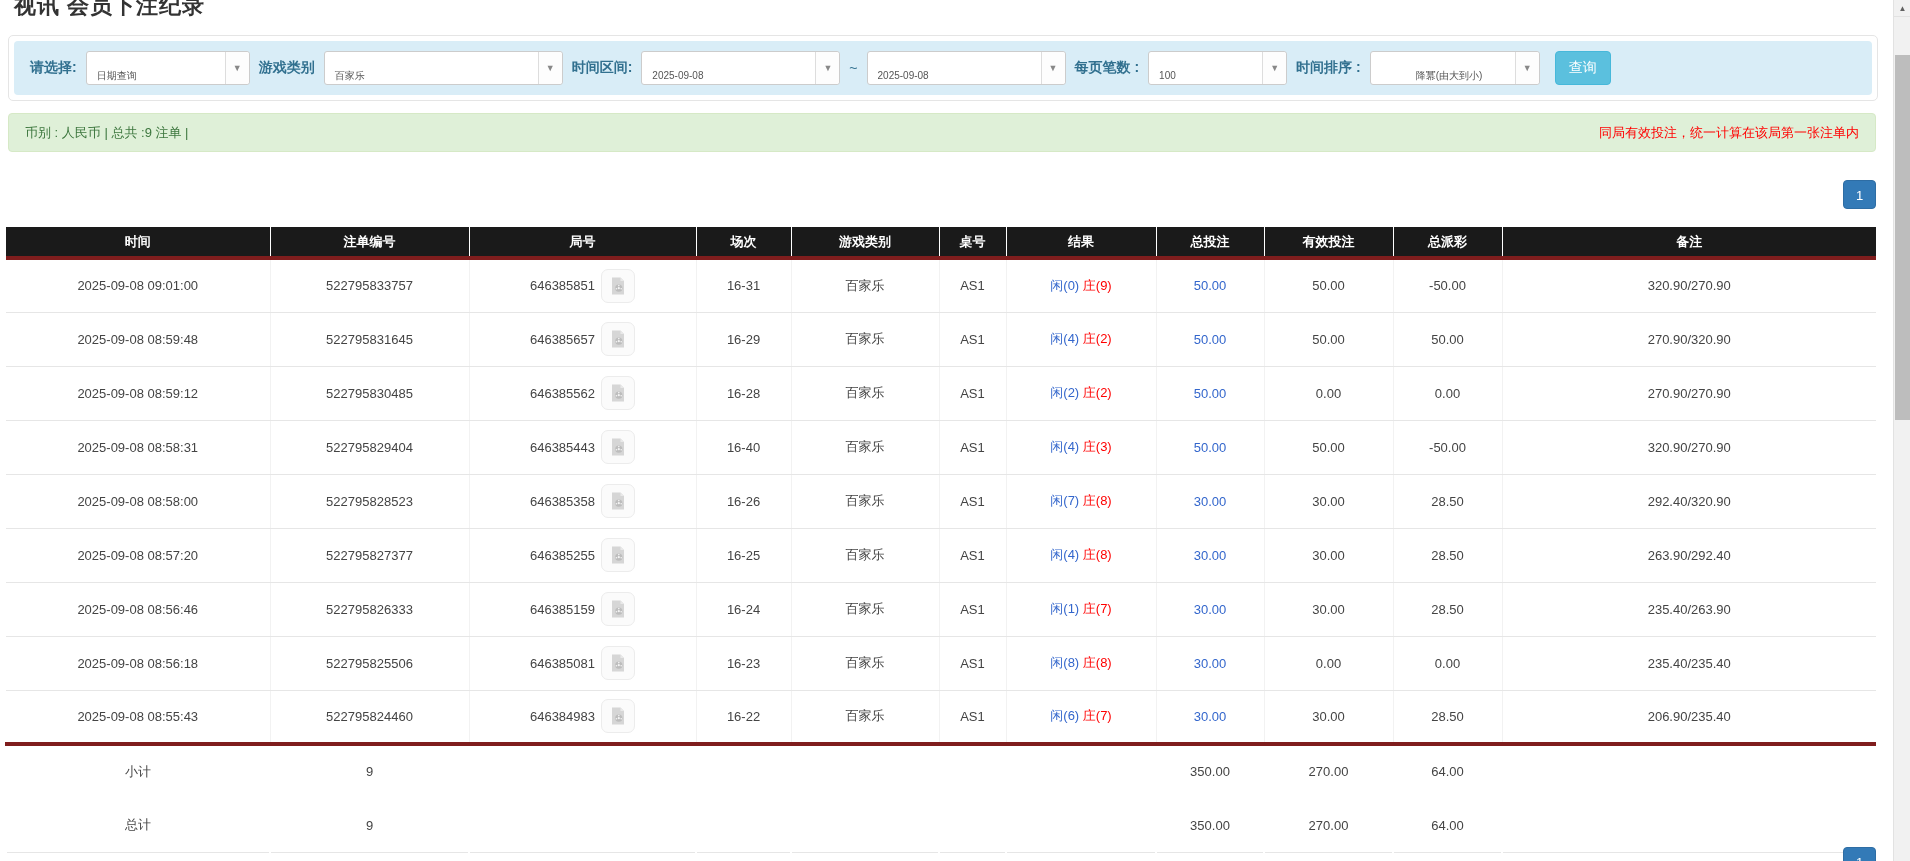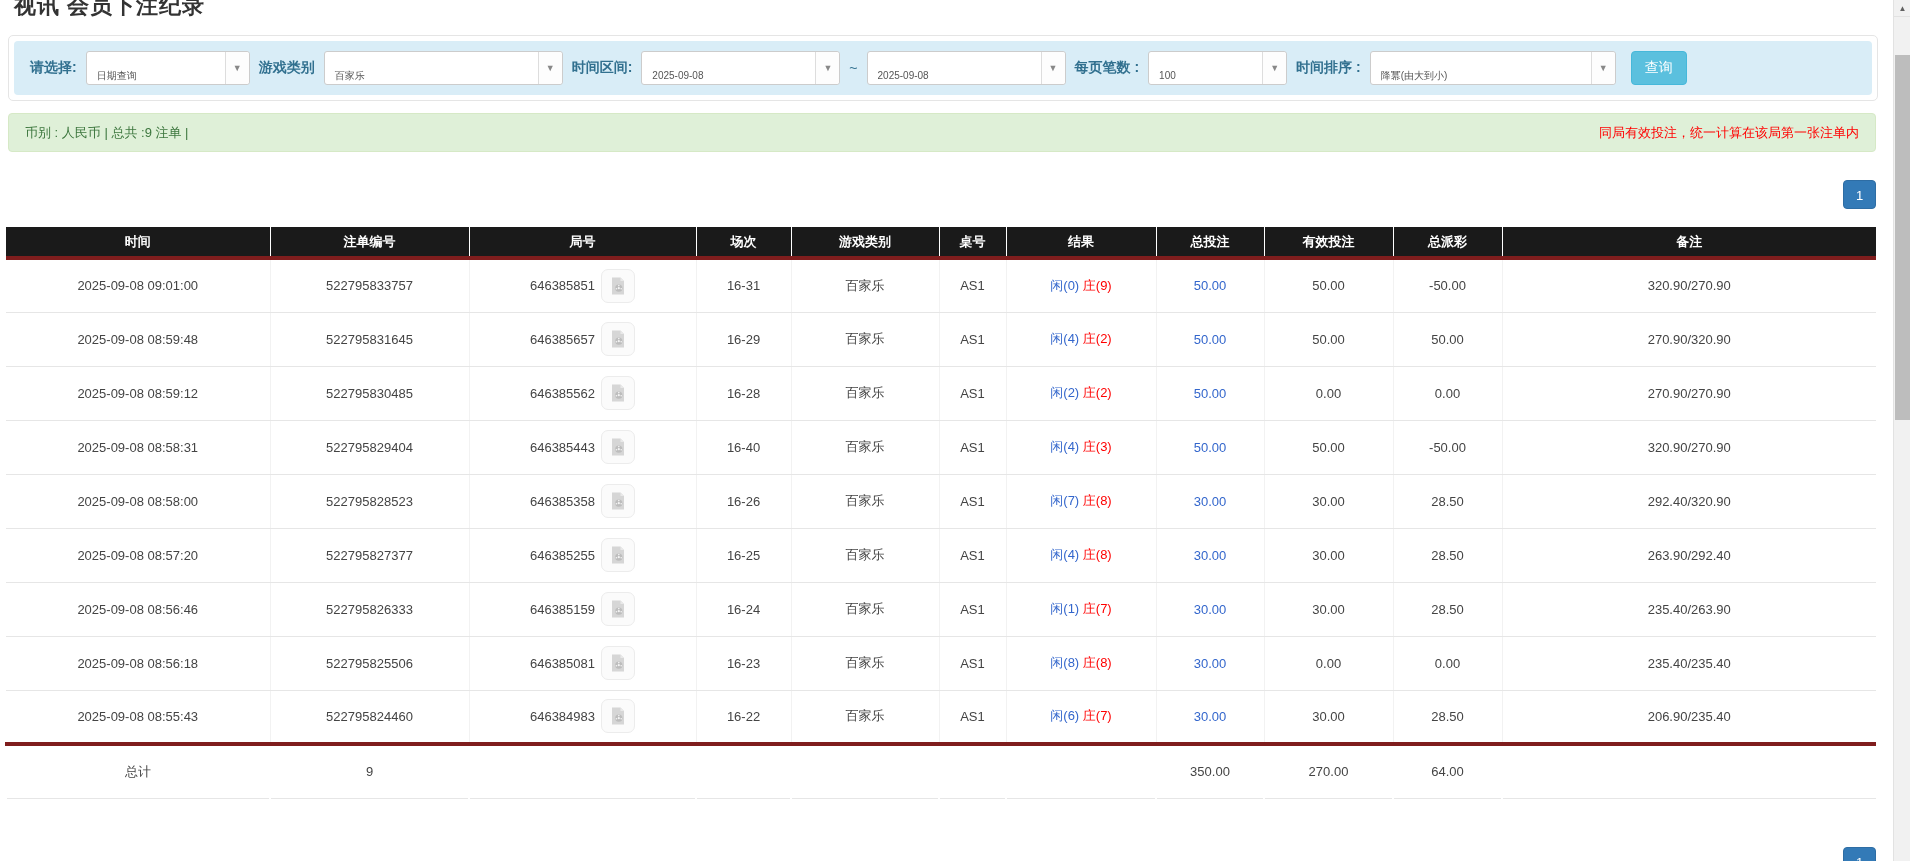--- a/index.html
+++ b/index.html
@@ -9,21 +9,21 @@
   
   .page-title { margin:-9px 0 0 14px; font-size:22px; font-weight:bold; color:#333; letter-spacing:1px; }
 
   
   .filter-panel { width:1870px; margin:14px 0 0 8px; border:1px solid #e5e5e5; border-radius:5px; background:#fff; padding:5px; height:66px; }
   .filter-bar { background:#d9edf7; border-radius:4px; height:54px; display:flex; align-items:center; padding:0 10px 0 16px; gap:9px; }
   .f-label { color:#31708f; font-weight:bold; font-size:14px; white-space:nowrap; }
   .combo { background:#fff; border:1px solid #ccc; border-radius:3px; height:34px; display:flex; align-items:stretch; }
   .combo .combo-text { padding:0 10px; line-height:32px; font-size:10px; color:#555; flex:1; white-space:nowrap; overflow:hidden;margin-top:8px; }
   .combo .combo-arrow { width:24px; border-left:1px solid #ddd; display:flex; align-items:center; justify-content:center; color:#888; font-size:9px; background:#fdfdfd; border-radius:0 3px 3px 0; cursor:pointer; }
-  .w140{width:164px;} .w215{width:239px;} .w175{width:199px;} .w115{width:139px;} .w190{width:246px;}
+  .w140{width:164px;} .w215{width:239px;} .w175{width:199px;} .w115{width:139px;} .w190{width:170px;padding-left:35px;}
   .tilde { color:#31708f; font-size:14px; }
   .query-btn { background:#5bc0de; border:1px solid #46b8da; color:#fff; font-size:14px; border-radius:4px; padding:7px 13px; margin-left:6px; cursor:pointer; }
 
   
   .summary-bar { width:1868px; margin:12px 0 0 8px; height:39px; background:#dff0d8; border:1px solid #d6e9c6; border-radius:4px;
     display:flex; align-items:center; justify-content:space-between; padding:0 16px; }
   .summary-left { color:#3c763d; font-size:13px; }
   .summary-right { color:#ff0000; font-size:13px; }
 
   
@@ -445,20 +445,33 @@
     <td>
       <span class="bet-link">30.00</span>
     </td>
     <td>30.00</td>
     <td>28.50</td>
     <td>206.90/235.40</td>
   </tr>
 </tbody>
   <tbody>
     <tr class="gray-row">
+      <td>小计</td>
+      <td>9</td>
+      <td></td>
+        <td></td>
+        <td></td>
+        <td></td>
+        <td></td>
+      <td>350.00</td>
+      <td>270.00</td>
+      <td>64.00</td>
+      <td></td>
+    </tr>
+    <tr class="gray-row">
       <td>总计</td>
       <td>9</td>
       <td></td>
         <td></td>
         <td></td>
         <td></td>
         <td></td>
       <td>350.00</td>
       <td>270.00</td>
       <td>64.00</td>

